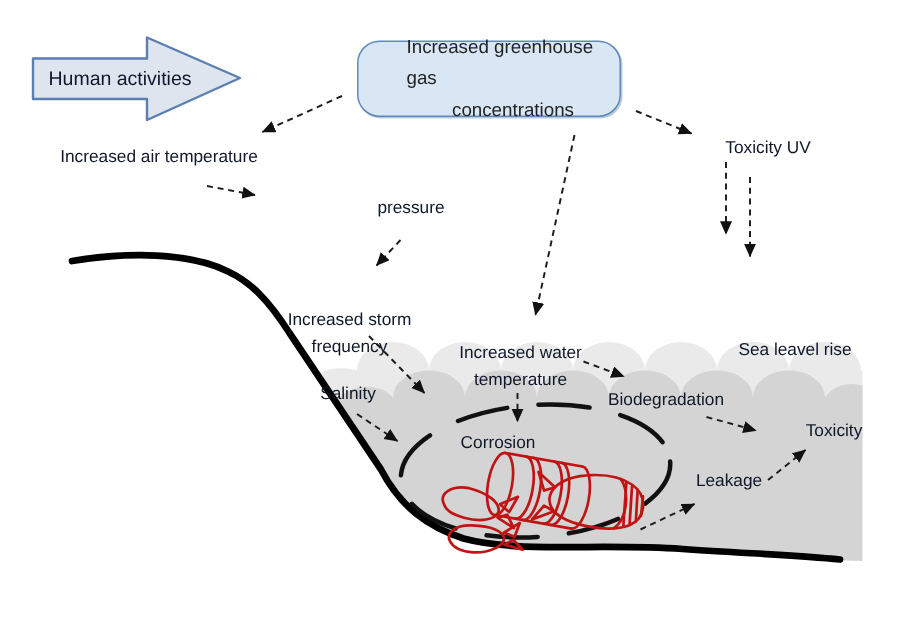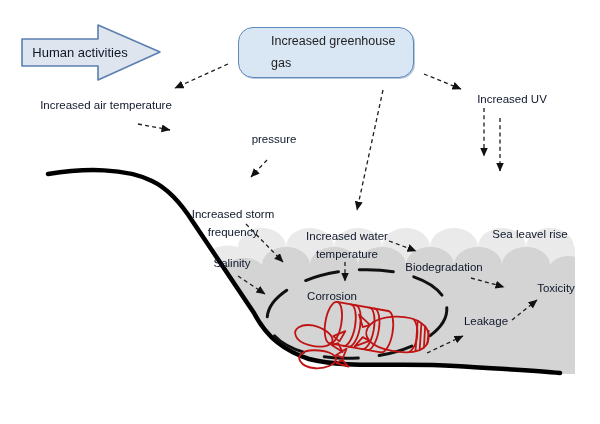--- a/index.html
+++ b/index.html
@@ -116,36 +116,37 @@
         <path d="M 336,356 L 347,350 L 343,359 Z"></path>
         <path d="M 336,364 L 348,368 L 342,361 Z"></path>
       </g>
     </g>
 
     <polygon points="22,39 98,39 98,25 160,52 98,80 98,66 22,66" fill="#dee5ef" stroke="#5b7fb0" stroke-width="1.6" stroke-linejoin="round"></polygon>
   </svg>
 
   <div class="ghg-box">
     <div>Increased greenhouse gas</div>
+    <div>concentrations</div>
   </div>
 
   <div class="lbl human-lbl" style="left:80px;top:53px;">Human activities</div>
 
   <div class="lbl" style="left:106px;top:105px;">Increased air temperature</div>
 
   <div class="lbl" style="left:274px;top:139px;">
     <div>pressure</div>
   </div>
 
   <div class="lbl" style="left:233px;top:207px;margin-top:16px;">
     <div>Increased storm</div>
     <div>frequency</div>
   </div>
 
-  <div class="lbl" style="left:512px;top:99px;">Increased UV</div>
+  <div class="lbl" style="left:512px;top:99px;">Toxicity UV</div>
 
   <div class="lbl" style="left:530px;top:234px;">Sea leavel rise</div>
 
   <div class="lbl" style="left:347px;top:245px;">
     <div>Increased water</div>
     <div>temperature</div>
   </div>
 
   <div class="lbl" style="left:232px;top:263px;">Salinity</div>
 

